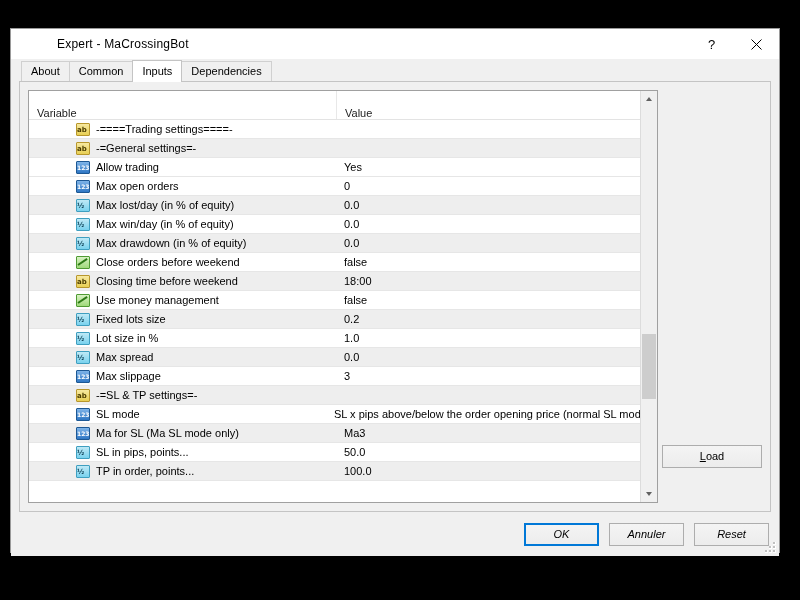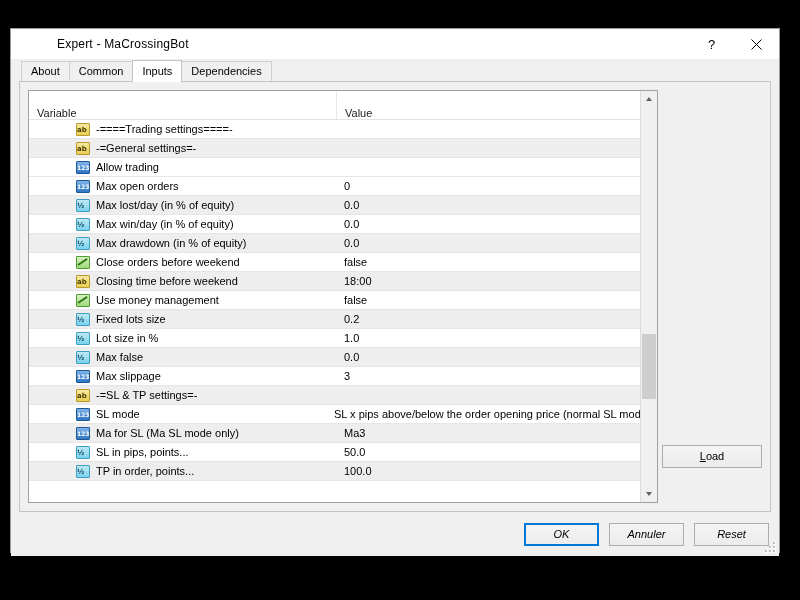--- a/index.html
+++ b/index.html
@@ -385,20 +385,21 @@
                   <span class="ticon string">ab</span>
                   <span class="vlabel">-=General settings=-</span>
                 </div>
                 <div class="cell-val"></div>
               </div>
               <div class="row">
                 <div class="cell-var">
                   <span class="ticon int">123</span>
                   <span class="vlabel">Allow trading</span>
                 </div>
+                <div class="cell-val">Yes</div>
               </div>
               <div class="row">
                 <div class="cell-var">
                   <span class="ticon int">123</span>
                   <span class="vlabel">Max open orders</span>
                 </div>
                 <div class="cell-val">0</div>
               </div>
               <div class="row alt">
                 <div class="cell-var">
@@ -452,21 +453,21 @@
               <div class="row">
                 <div class="cell-var">
                   <span class="ticon dbl">½</span>
                   <span class="vlabel">Lot size in %</span>
                 </div>
                 <div class="cell-val">1.0</div>
               </div>
               <div class="row alt">
                 <div class="cell-var">
                   <span class="ticon dbl">½</span>
-                  <span class="vlabel">Max false</span>
+                  <span class="vlabel">Max spread</span>
                 </div>
                 <div class="cell-val">0.0</div>
               </div>
               <div class="row">
                 <div class="cell-var">
                   <span class="ticon int">123</span>
                   <span class="vlabel">Max slippage</span>
                 </div>
                 <div class="cell-val">3</div>
               </div>

